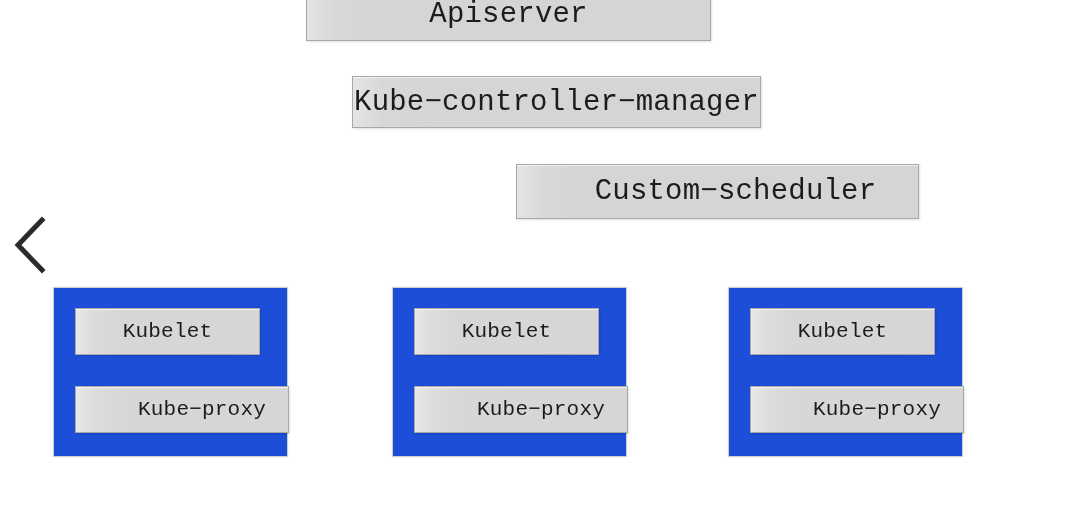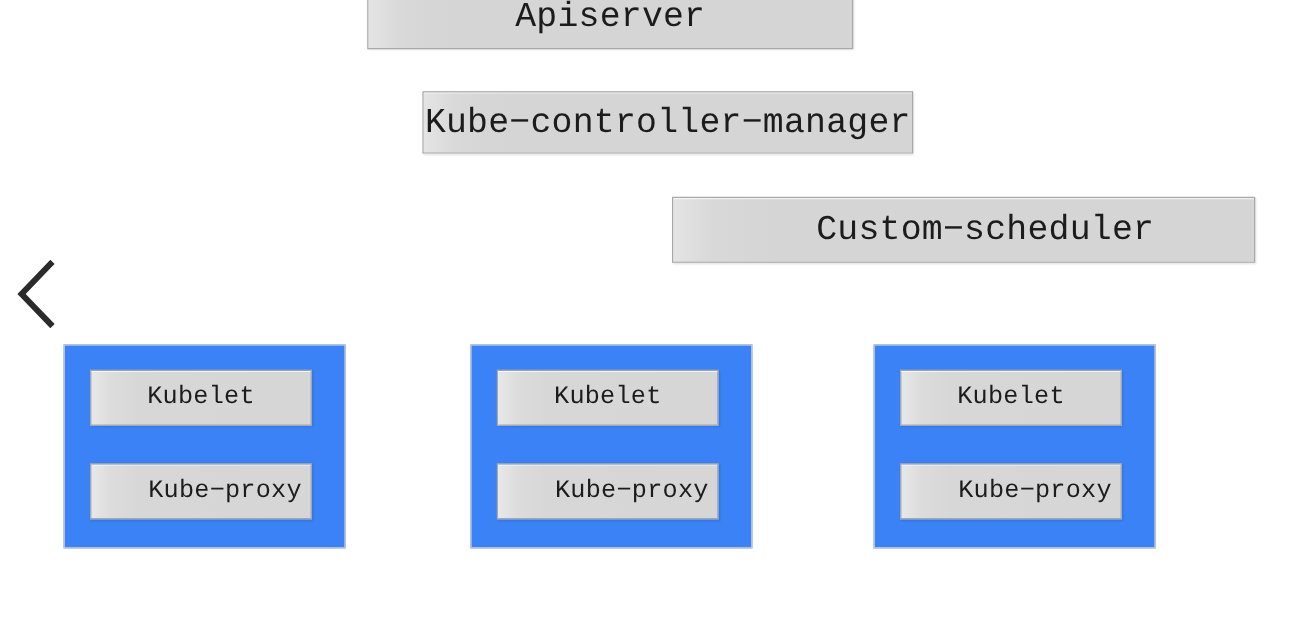--- a/index.html
+++ b/index.html
@@ -42,38 +42,38 @@
   #box-kube-controller-manager {
     left: 304px; top: 76px; width: 409px; height: 52px;
     font-size: 29px;
     margin-left: 48px;
   }
   #box-kube-scheduler {
     left: 74px; top: 165px; width: 406px; height: 54px;
     font-size: 29px;
   }
   #box-custom-scheduler {
-    left: 560px; top: 164px; width: 486px; height: 55px;
+    left: 516px; top: 164px; width: 403px; height: 55px;
     font-size: 29px;
     padding-left: 36px;
   }
 
   
   #chevron-left {
     position: absolute;
     left: 12px; top: 216px;
     width: 40px; height: 58px;
   }
   #chevron-left svg { display: block; }
 
   
   .node-box {
     position: absolute;
     box-sizing: border-box;
-    background: #3b82f6;
+    background: #1d4ed8;
     border: 1px solid #cfcfcf;
     box-shadow: 0 0 0 0.5px rgba(0,0,0,0.03);
   }
   #node-1 { left: 53px;  top: 287px; width: 235px; height: 170px; }
   #node-2 { left: 392px; top: 287px; width: 235px; height: 170px; }
   #node-3 { left: 728px; top: 287px; width: 235px; height: 170px; }
 
   
   .node-component {
     position: absolute;
@@ -84,21 +84,21 @@
                 1px 1px 2px rgba(0,0,0,0.13);
     display: flex;
     align-items: center;
     justify-content: center;
     color: #1c1c1c;
     white-space: nowrap;
     font-size: 21px;
     letter-spacing: 0.2px;
   }
   .comp-kubelet    { left: 21px; top: 20px; width: 185px; height: 47px; }
-  .comp-kubeproxy  { left: 21px; top: 98px; width: 185px; height: 47px; padding-left: 40px; }
+  .comp-kubeproxy  { left: 21px; top: 98px; width: 214px; height: 47px; padding-left: 40px; }
 </style>
 </head>
 <body>
 
 <div id="diagram">
 
   <div class="cp-box" id="box-apiserver">Apiserver</div>
 
   <div class="cp-box" id="box-kube-controller-manager">Kube−controller−manager</div>
 

